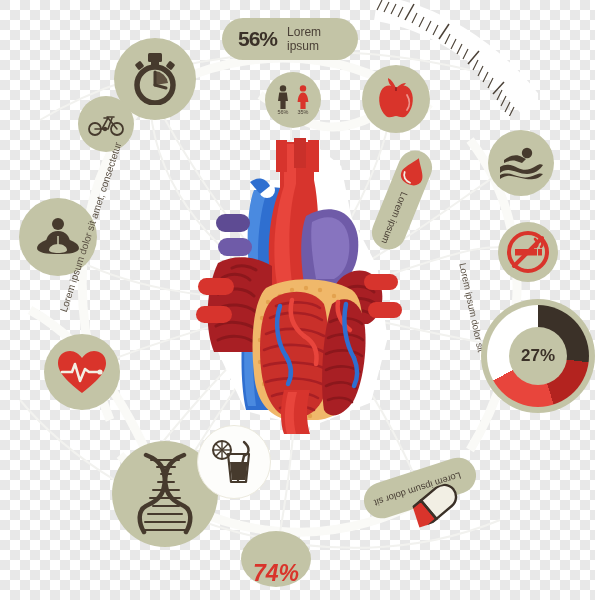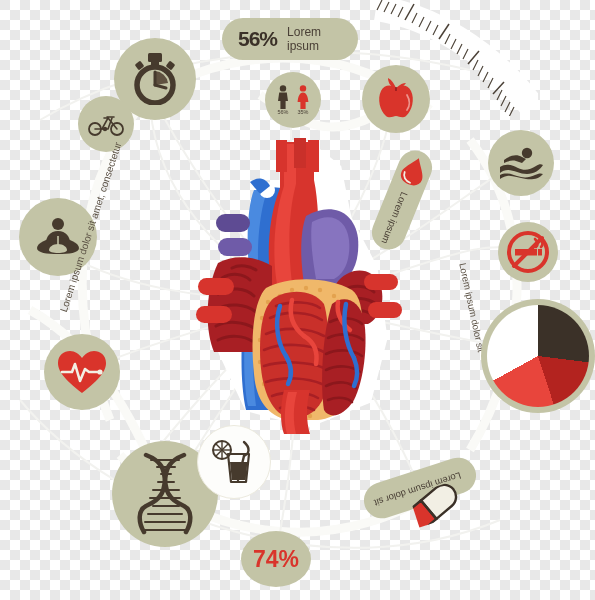--- a/index.html
+++ b/index.html
@@ -77,21 +77,21 @@
     transform-origin:0 0;
   }
   #txt-right{
     left:468px;top:262px;transform:rotate(78deg);
     transform-origin:0 0;font-size:9.5px;
   }
 
   
   #pct-74{
     position:absolute;left:241px;top:531px;width:70px;height:56px;
-    display:flex;align-items:center;justify-content:center;
+    display:flex;align-items:flex-end;justify-content:center;font-style:italic;
   }
   #pct-74 .t{font-size:23px;font-weight:bold;color:#d9342b;}
 
   
   #donut-wrap{position:absolute;left:487px;top:305px;width:102px;height:102px;}
   #donut-ring{
     position:absolute;inset:0;border-radius:50%;
   }
   #donut-hole{
     position:absolute;left:22px;top:22px;width:58px;height:58px;
@@ -451,15 +451,18 @@
   <div class="rot" id="txt-right">Lorem ipsum dolor sit</div>
 
   <div class="badge" style="left:241px;top:531px;width:70px;height:56px;border-radius:50%;"></div>
   <div id="pct-74">
     <span class="t">74%</span>
   </div>
 
   <div id="donut-wrap">
     <div class="badge" style="left:-6px;top:-6px;width:114px;height:114px;"></div>
     <div id="donut-ring" style="background: conic-gradient(rgb(59, 49, 40) 0%, rgb(59, 49, 40) 27%, rgb(179, 35, 31) 27%, rgb(179, 35, 31) 45%, rgb(232, 69, 60) 45%, rgb(232, 69, 60) 67%, rgb(255, 255, 255) 67%, rgb(255, 255, 255) 100%);"></div>
+    <div id="donut-hole">
+      <span class="t">27%</span>
+    </div>
   </div>
 
 </div>
 
 </body></html>

